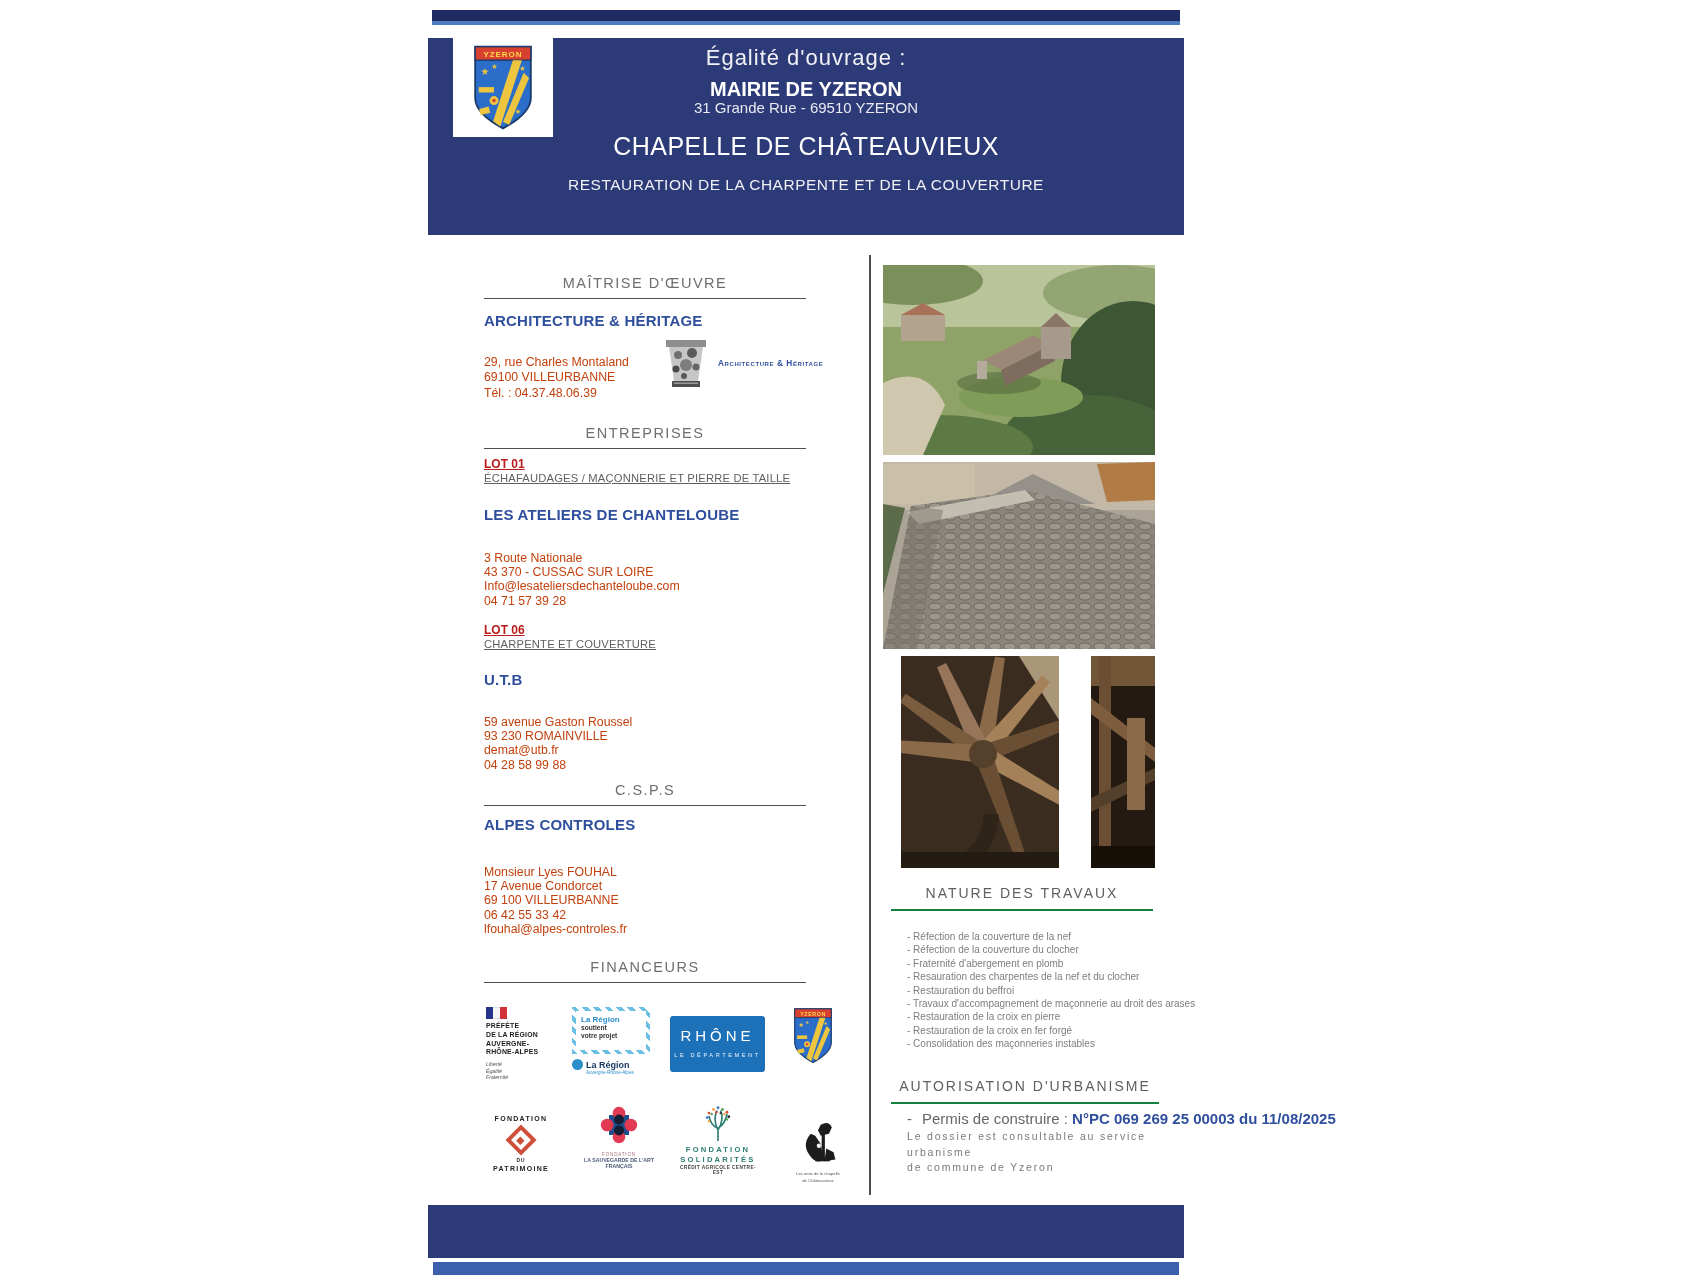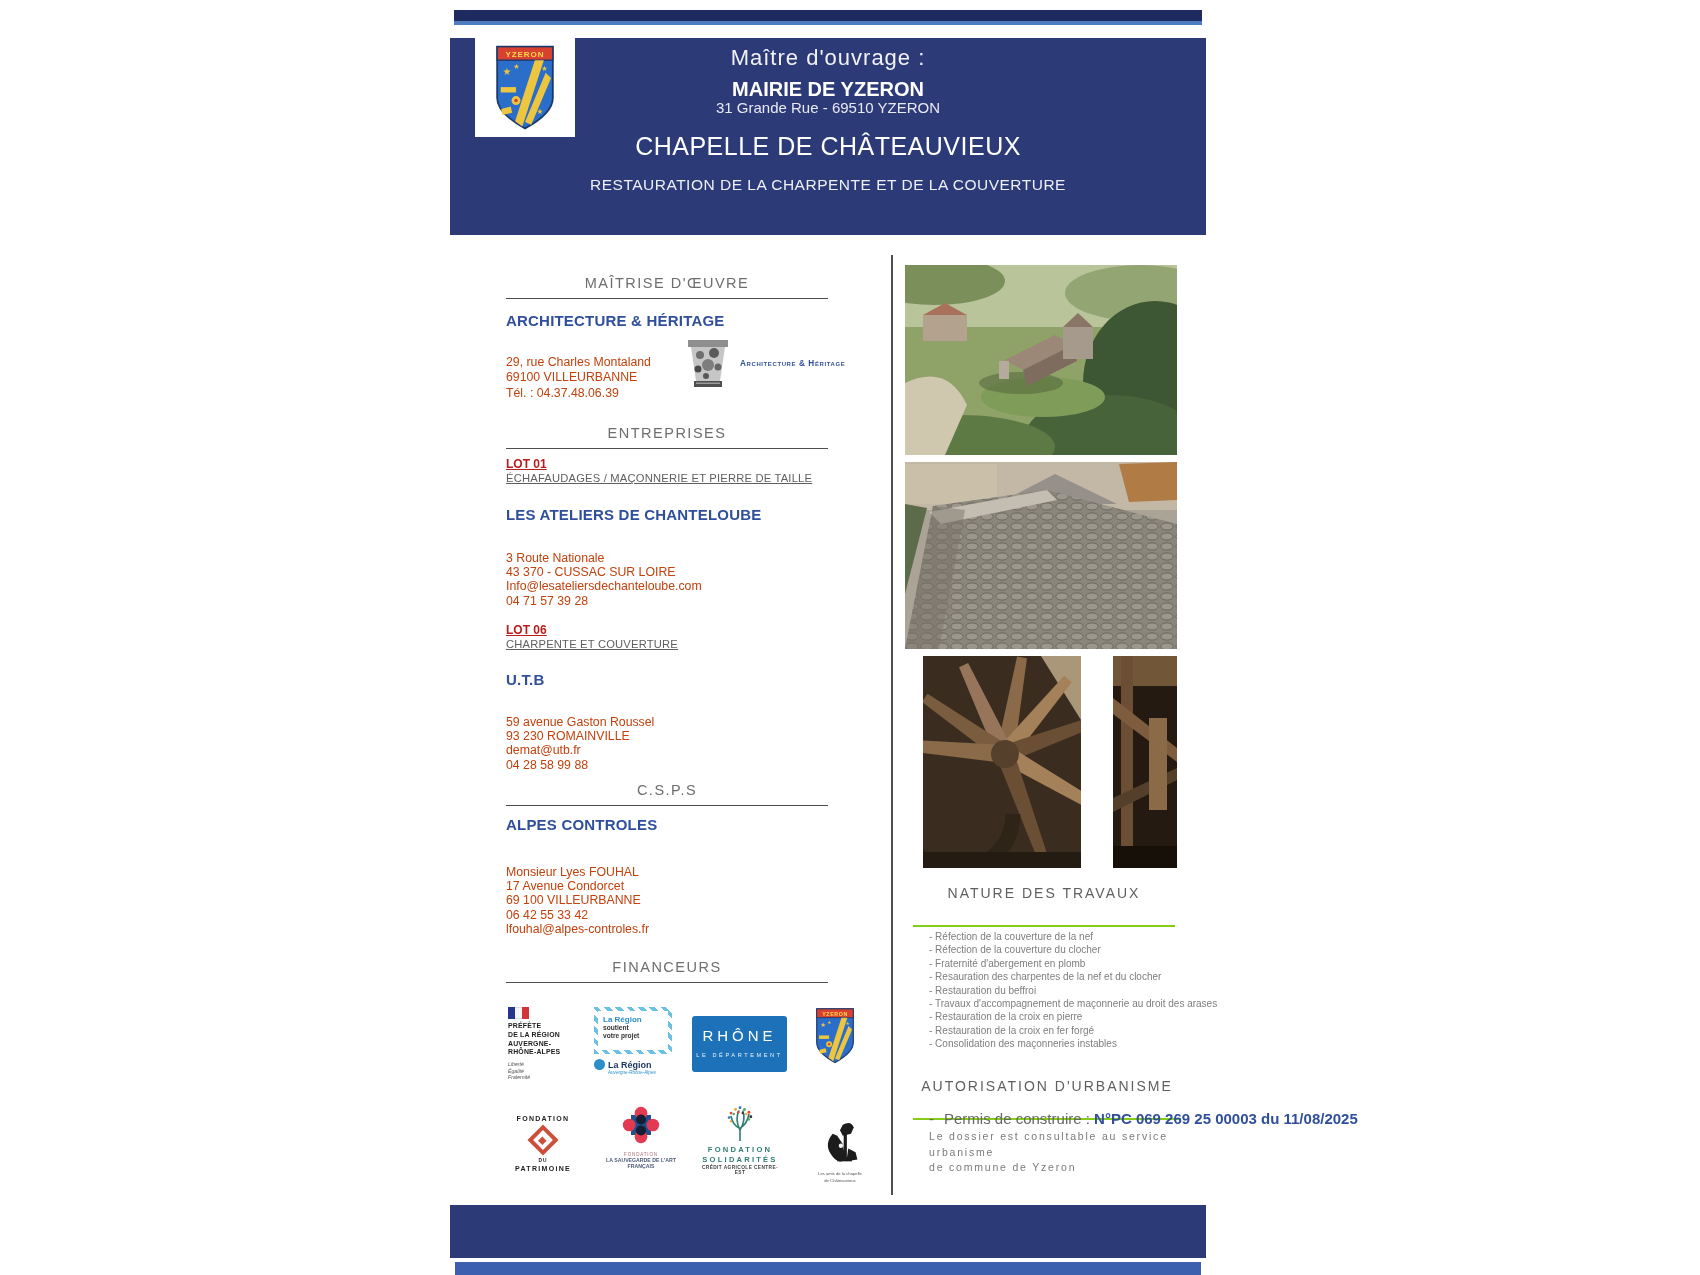--- a/index.html
+++ b/index.html
@@ -1,18 +1,18 @@
 <!DOCTYPE html>
 <html><head>
 <meta charset="utf-8">
 <style>
   html,body { margin:0; padding:0; background:#ffffff; }
   .page { position:relative; width:1700px; height:1275px; background:#ffffff; overflow:hidden;
           font-family:"Liberation Sans", sans-serif; }
-  .doc { position:absolute; left:450px; top:0; width:756px; height:939px; }
+  .doc { position:absolute; left:428px; top:0; width:756px; height:939px; }
 
   
   .topbar-navy { position:absolute; left:4px; top:10px; width:748px; height:11px; background:#1d2b60; }
   .topbar-blue { position:absolute; left:4px; top:21px; width:748px; height:4px; background:#4d7cc0; }
 
   
   .band { position:absolute; left:0; top:38px; width:756px; height:197px; background:#2d3a78; color:#fff; }
   .logo-box { position:absolute; left:25px; top:0px; width:100px; height:99px; background:#fff;
               display:flex; align-items:center; justify-content:center; }
   .moa-label { position:absolute; top:7px; left:0; width:100%; text-align:center; font-size:22px;
@@ -83,21 +83,21 @@
 
   .amis { width:56px; text-align:center; }
   .amis-cap { font-size:4.2px; color:#555; line-height:5.2px; margin-top:2px; }
 
   
   .col-right { position:absolute; left:455px; top:0; width:285px; height:970px; }
   .photo { position:absolute; overflow:hidden; background:#777; }
   .photo svg { display:block; }
 
   .sec2 { position:absolute; text-align:center; color:#5f5f5f; font-size:14px; letter-spacing:2px;
-          padding-bottom:24px; border-bottom:2px solid #84cc16; }
+          padding-bottom:8px; border-bottom:2px solid #15803d; }
   .travaux-list { position:absolute; left:24px; top:695px; }
   .travaux-item { font-size:10px; line-height:13.4px; color:#7e7e7e; white-space:nowrap; }
   .permit { position:absolute; left:24px; top:875px; font-size:15px; color:#666; white-space:nowrap; }
   .permit .dash { margin-right:10px; }
   .permit .val { color:#2f4f9d; font-weight:bold; }
   .note { position:absolute; left:24px; top:894px; font-size:10.5px; letter-spacing:1.8px;
           color:#7a7a7a; line-height:15.5px; }
 
   
   .footer-navy { position:absolute; left:0; top:1205px; width:756px; height:53px; background:#2d3a78; }
@@ -123,21 +123,21 @@
           <rect x="12" y="48" width="17" height="6" fill="#edc53f"></rect>
           <text x="14" y="34" font-size="11" fill="#edc53f">★</text>
           <text x="26" y="28" font-size="8" fill="#edc53f">★</text>
           <text x="57" y="30" font-size="8" fill="#edc53f">★</text>
           <text x="52" y="78" font-size="8" fill="#edc53f">★</text>
           <circle cx="29" cy="63" r="5" fill="#edc53f"></circle>
             <circle cx="29" cy="63" r="2" fill="#d8402f"></circle>
           <rect x="13" y="71" width="11" height="7" fill="#edc53f" transform="rotate(-14 18 74)"></rect>
         </svg>
       </div>
-      <div class="moa-label">Maître d'ouvrage :</div>
+      <div class="moa-label">Égalité d'ouvrage :</div>
       <div class="owner">MAIRIE DE YZERON</div>
       <div class="owner-addr">31 Grande Rue - 69510 YZERON</div>
       <div class="title">CHAPELLE DE CHÂTEAUVIEUX</div>
       <div class="subtitle">RESTAURATION DE LA CHARPENTE ET DE LA COUVERTURE</div>
     </header>
 
     <main class="content">
       <div class="divider"></div>
 
       <div class="col-left">

